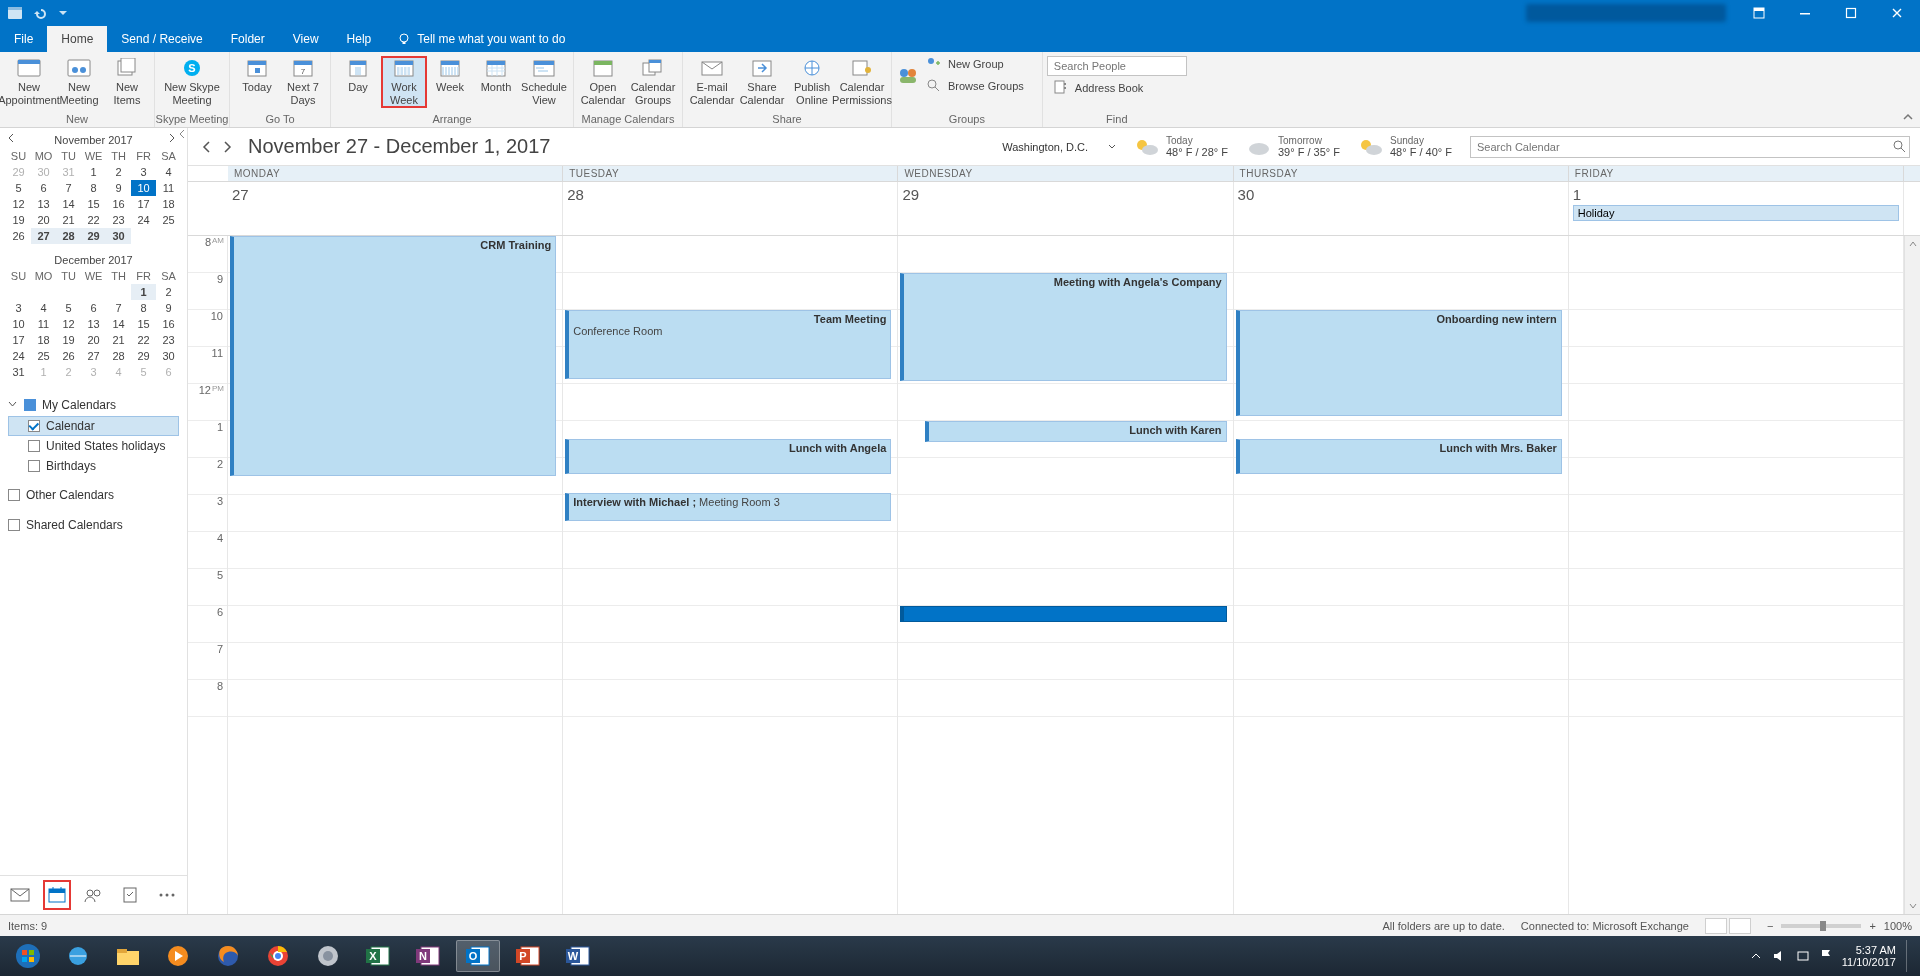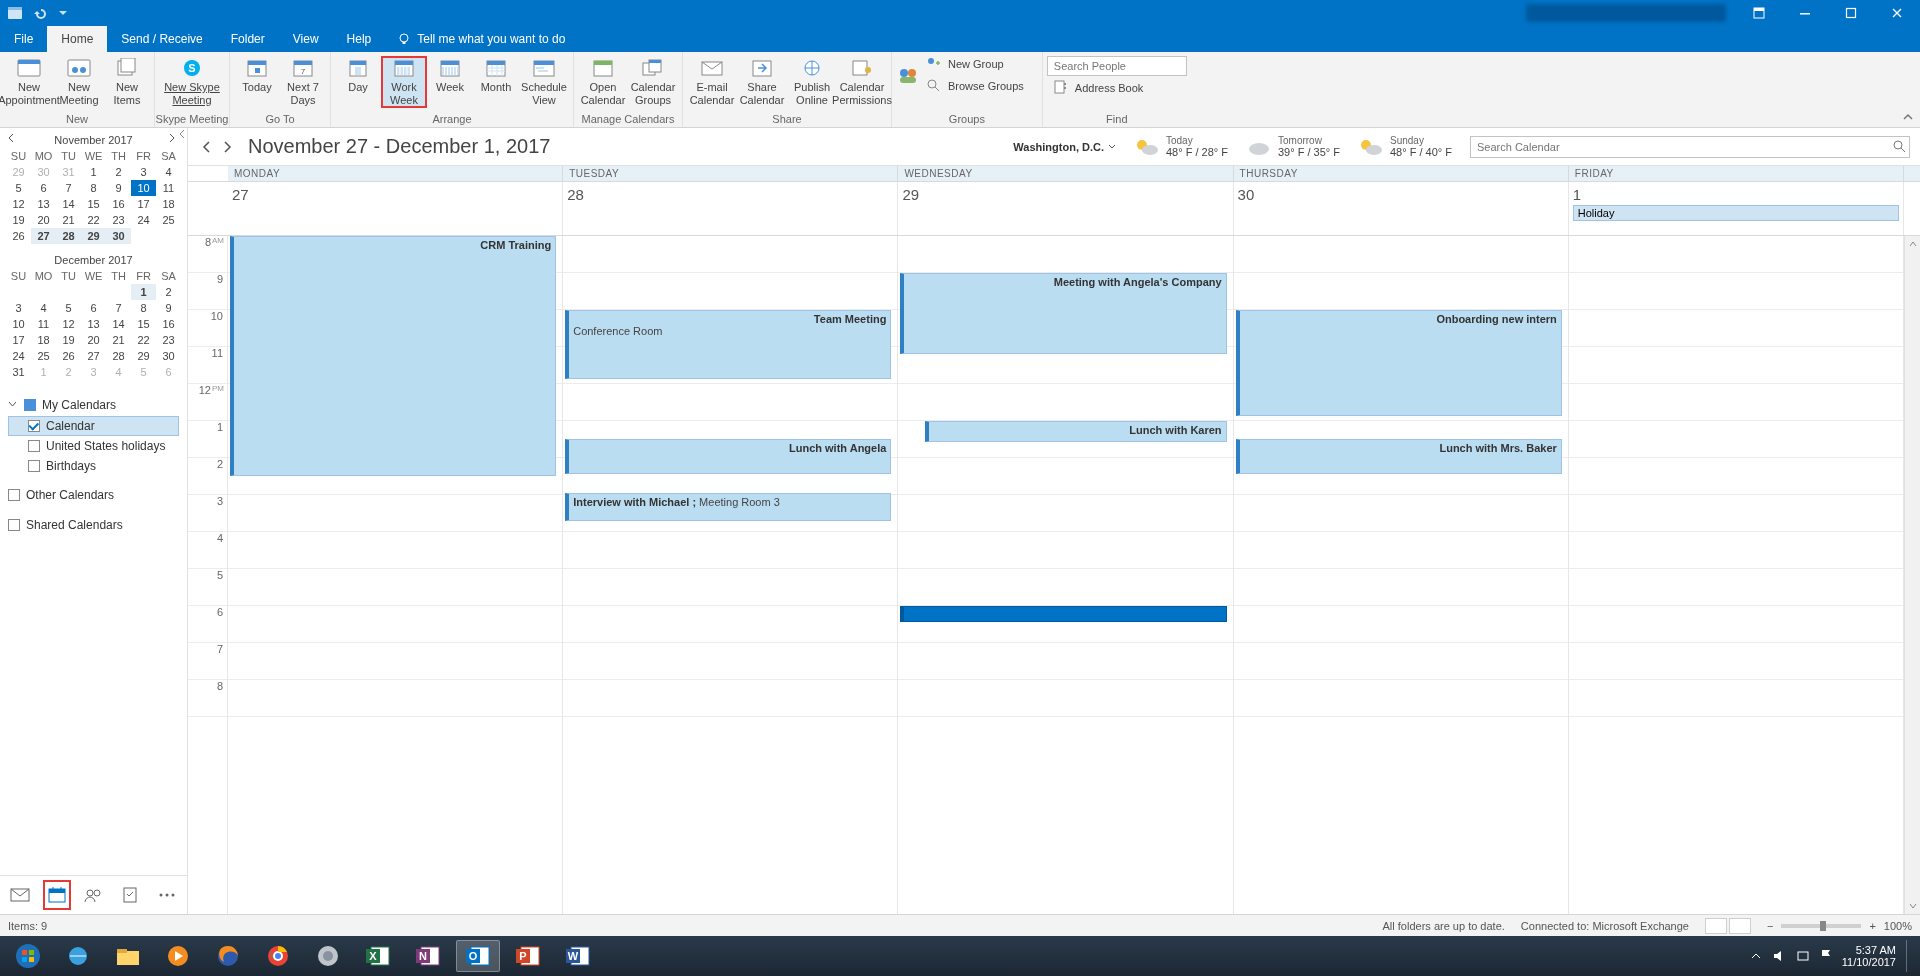--- a/index.html
+++ b/index.html
@@ -66,21 +66,21 @@
   .sb-nav-icon { width:26px; height:26px; display:flex; align-items:center; justify-content:center; color:#666; cursor:pointer; }
   .sb-nav-icon.active { box-shadow: 0 0 0 2px #E53935; color:#0173C7; }
 
   
   .calarea { flex:1; display:flex; flex-direction:column; }
   .calheader { height:38px; display:flex; align-items:center; padding: 4px 10px; gap: 12px; border-bottom:1px solid #E1E1E1; }
   .calnav-arrows { display:flex; gap:2px; color:#555; }
   .calnav-arrow { width:18px; height:18px; display:flex; align-items:center; justify-content:center; cursor:pointer; }
   .calheader-title { font-size:20px; color:#444; }
   .weather { margin-left:auto; display:flex; align-items:center; gap:18px; font-size:11px; color:#444; }
-  .weather-loc { display:flex; align-items:center; gap:4px; font-weight:700; color:#333; }
+  .weather-loc { display:flex; align-items:center; gap:20px; font-weight:400; color:#333; }
   .weather-day { display:flex; align-items:center; gap:6px; }
   .weather-day .wlabel { color:#666; font-size:10px; display:block; }
   .weather-day .wtemp { font-size:11px; }
   .search-cal { display:flex; align-items:center; }
   .search-cal input { width: 440px; height:22px; border:1px solid #C3C3C3; padding:2px 22px 2px 6px; font-size:11px; }
   .search-cal-wrap { position:relative; }
   .search-cal-icon { position:absolute; right:4px; top:3px; color:#777; }
 
   
   .daycols-wrap { display:flex; border-bottom:1px solid #D9D9D9; }
@@ -237,21 +237,21 @@
 
   <div class="rgroup">
     <div class="rgroup-items">
       <div class="rbtn-big" style="width:66px">
         <span class="icon32">
             <svg width="24" height="20">
               <circle cx="12" cy="10" r="8" fill="#00AFF0"></circle>
               <text x="12" y="14" text-anchor="middle" font-size="11" fill="#fff" font-weight="bold">S</text>
             </svg>
           </span>
-        <span class="label" style="white-space:pre-line;text-decoration:underline;">New Skype
+        <span class="label" style="white-space:pre-line;">New Skype
 Meeting</span>
       </div>
     </div>
     <div class="rgroup-label">Skype Meeting</div>
   </div>
 
   <div class="rgroup">
     <div class="rgroup-items">
       <div class="rbtn-big small">
         <span class="icon32">
@@ -844,21 +844,21 @@
             <div class="slot"></div>
             <div class="slot"></div>
             <div class="slot"></div>
             <div class="slot"></div>
             <div class="slot"></div>
             <div class="slot"></div>
             <div class="slot"></div>
             <div class="slot"></div>
             <div class="slot"></div>
             <div class="slot"></div>
-            <div class="event" style="top: 37px; height: 81px;">
+            <div class="event" style="top: 37px; height: 108px;">
               <div class="title">Meeting with Angela's Company</div>
             </div>
             <div class="event" style="top: 185px; height: 21px; margin-left: 25px;">
               <div class="title">Lunch with Karen</div>
             </div>
             <div class="event selected" style="top: 370px; height: 16px;">
               <div class="title"></div>
             </div>
           </div>
           <div class="grid-col">

